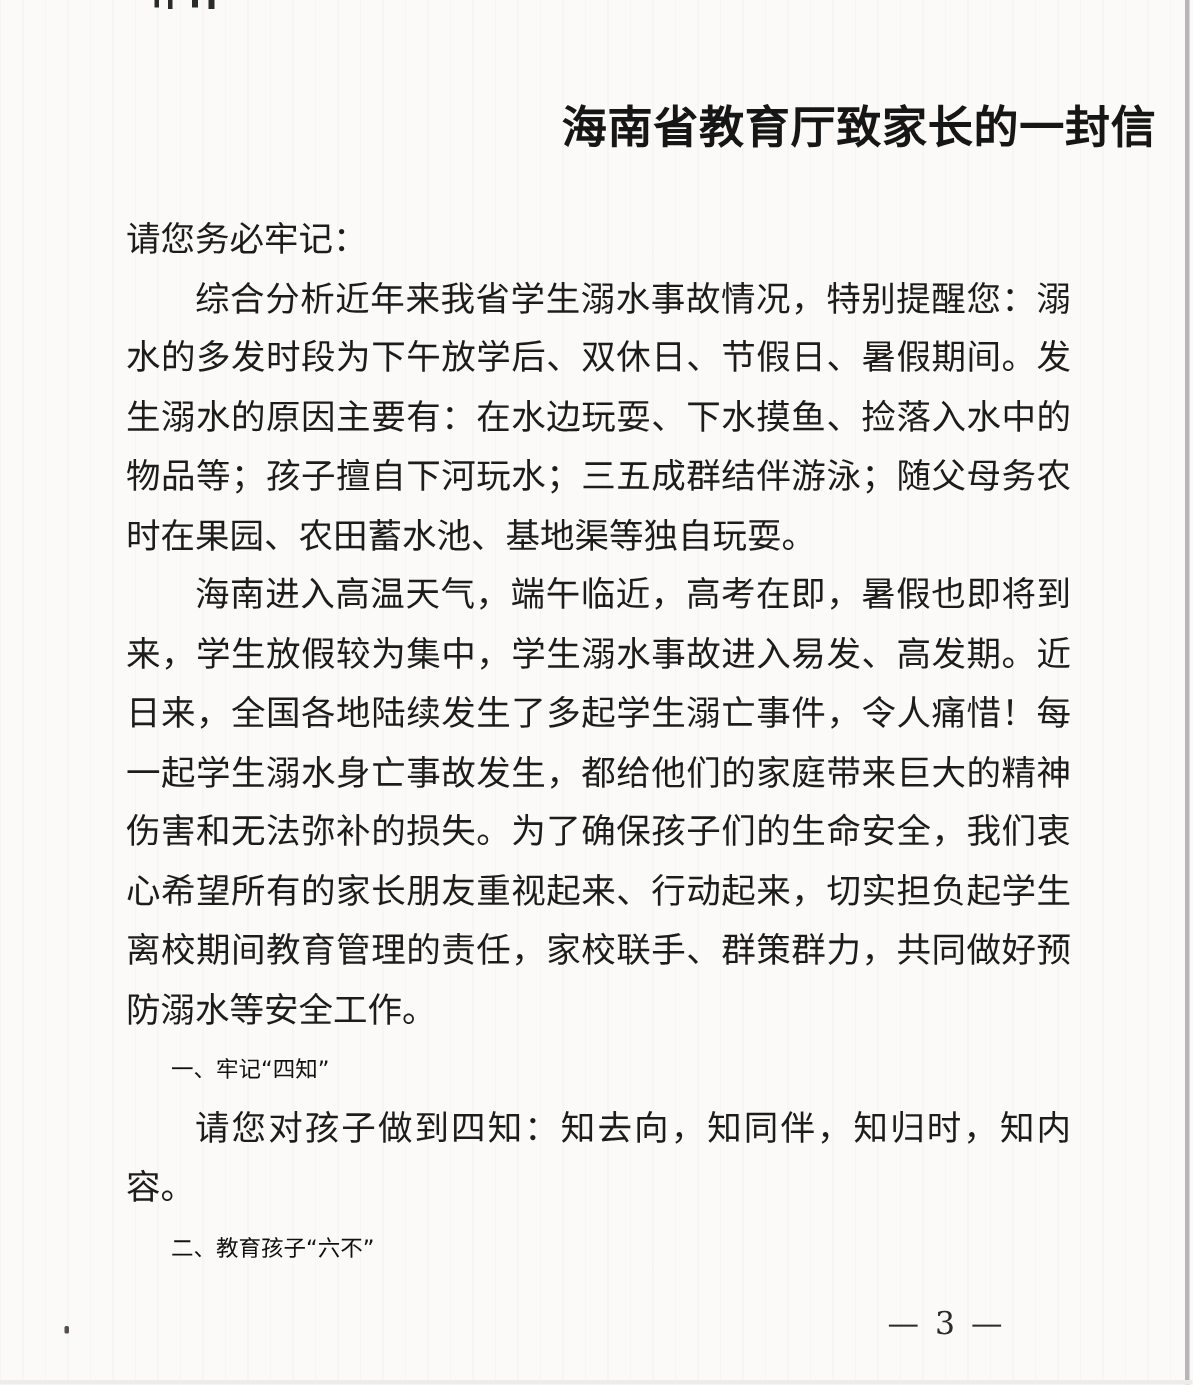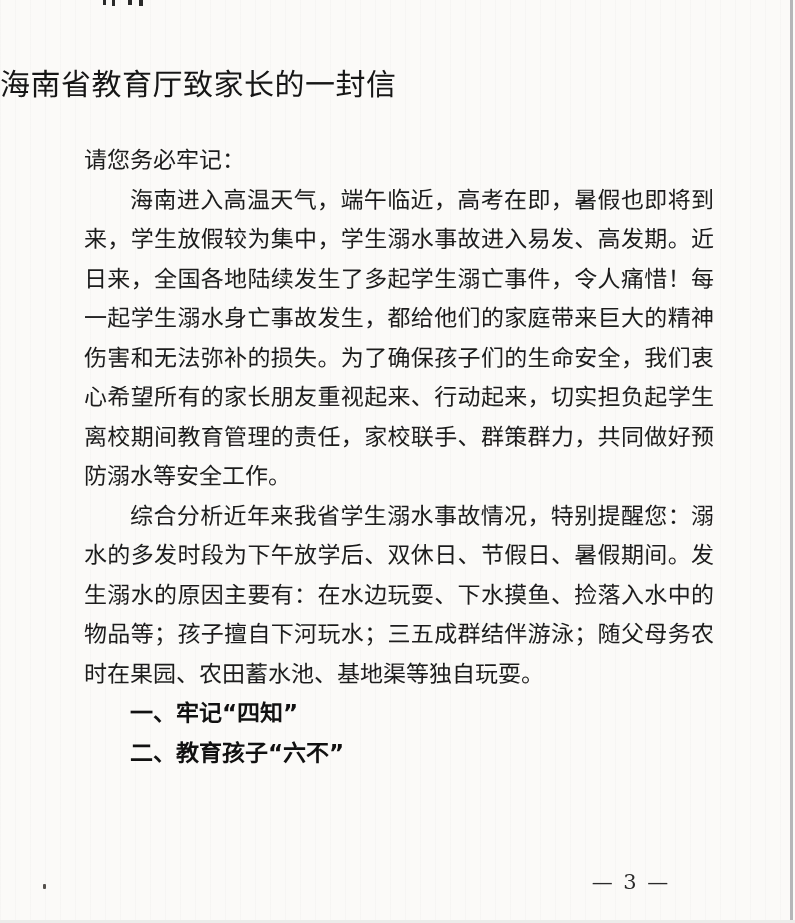--- a/index.html
+++ b/index.html
@@ -45,45 +45,45 @@
     left: 43px; top: 884px;
     width: 3px; height: 5px;
     background: #55504c;
     border-radius: 1px;
   }
   .doc-title {
     position: absolute;
     top: 60px;
     left: 0;
     width: 771px;
-    text-align: left;
+    text-align: right;
     font-family: "DejaVu Serif", "Liberation Serif", serif;
-    font-weight: 400;
+    font-weight: 700;
     font-size: 30px;
     letter-spacing: 0.5px;
     color: #161616;
   }
   .body-text {
     position: absolute;
     left: 84px;
     top: 141px;
     width: 630px;
     font-size: 23px;
     line-height: 39.5px;
     text-align: justify;
     text-justify: inter-ideograph;
     color: #1c1c1c;
   }
   .salutation { text-indent: 0; }
   .para { text-indent: 2em; }
   .sec-heading {
     text-indent: 2em;
-    font-weight: 700;
+    font-weight: 400;
     font-family: "DejaVu Sans", "Liberation Sans", sans-serif;
-    font-size: 23px;
+    font-size: 15px;
     color: #111;
   }
   .page-number {
     position: absolute;
     left: 576px;
     top: 870px;
     width: 110px;
     text-align: center;
     font-size: 21px;
     letter-spacing: 2px;
@@ -97,23 +97,24 @@
 
   <span class="remnant r1"></span>
   <span class="remnant r2"></span>
   <span class="remnant r3"></span>
   <span class="remnant r4"></span>
 
   <h1 class="doc-title">海南省教育厅致家长的一封信</h1>
 
   <div class="body-text">
     <div class="salutation">请您务必牢记：</div>
+    <div class="para">综合分析近年来我省学生溺水事故情况，特别提醒您：溺水的多发时段为下午放学后、双休日、节假日、暑假期间。发生溺水的原因主要有：在水边玩耍、下水摸鱼、捡落入水中的物品等；孩子擅自下河玩水；三五成群结伴游泳；随父母务农时在果园、农田蓄水池、基地渠等独自玩耍。</div>
     <div class="para">海南进入高温天气，端午临近，高考在即，暑假也即将到来，学生放假较为集中，学生溺水事故进入易发、高发期。近日来，全国各地陆续发生了多起学生溺亡事件，令人痛惜！每一起学生溺水身亡事故发生，都给他们的家庭带来巨大的精神伤害和无法弥补的损失。为了确保孩子们的生命安全，我们衷心希望所有的家长朋友重视起来、行动起来，切实担负起学生离校期间教育管理的责任，家校联手、群策群力，共同做好预防溺水等安全工作。</div>
-    <div class="para">综合分析近年来我省学生溺水事故情况，特别提醒您：溺水的多发时段为下午放学后、双休日、节假日、暑假期间。发生溺水的原因主要有：在水边玩耍、下水摸鱼、捡落入水中的物品等；孩子擅自下河玩水；三五成群结伴游泳；随父母务农时在果园、农田蓄水池、基地渠等独自玩耍。</div>
     <div class="sec-heading">一、牢记“四知”</div>
+    <div class="para">请您对孩子做到四知：知去向，知同伴，知归时，知内容。</div>
     <div class="sec-heading">二、教育孩子“六不”</div>
 
   </div>
 
   <div class="page-number">— 3 —</div>
 
   <span class="speck"></span>
   <div class="scan-edge-right"></div>
   <div class="scan-edge-bottom"></div>
 </div>

